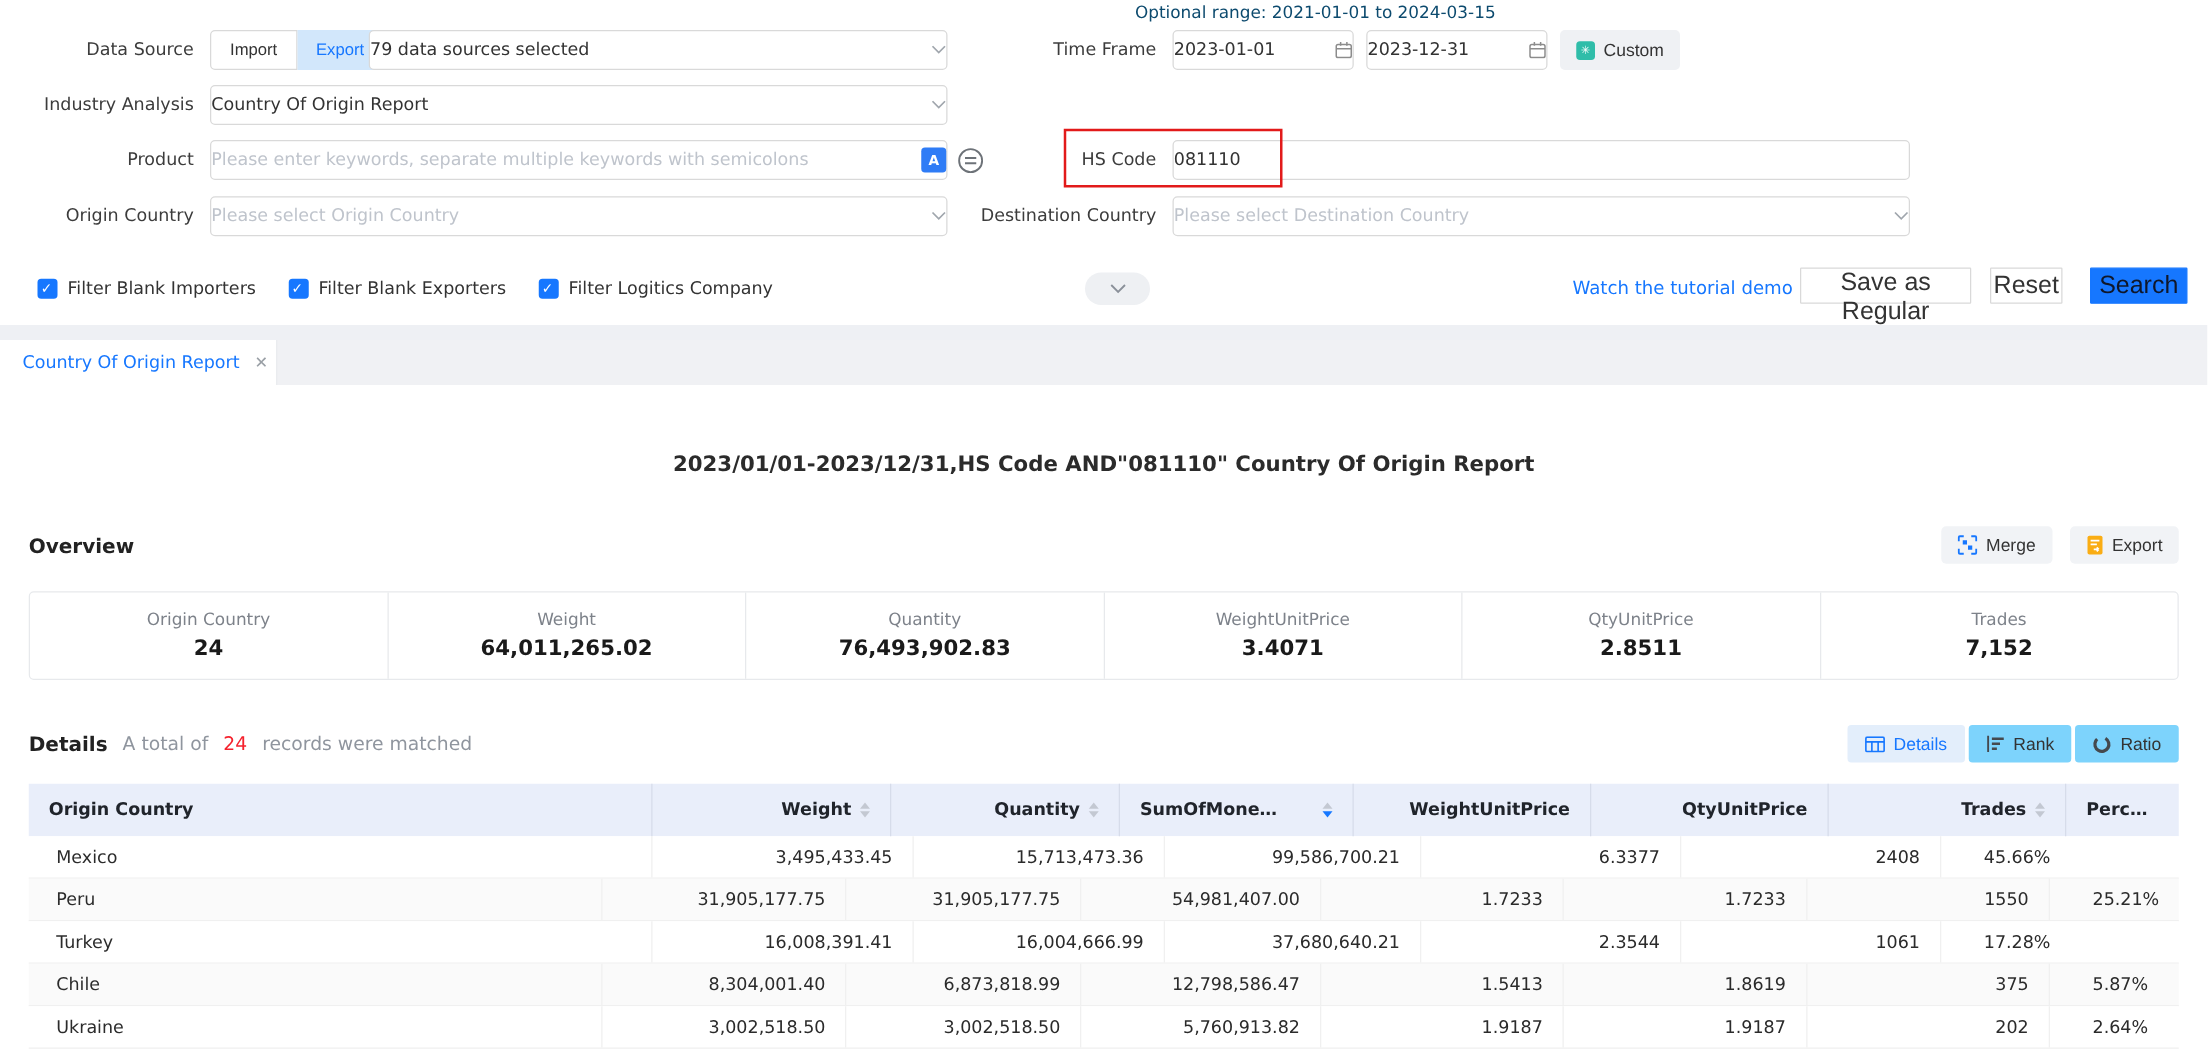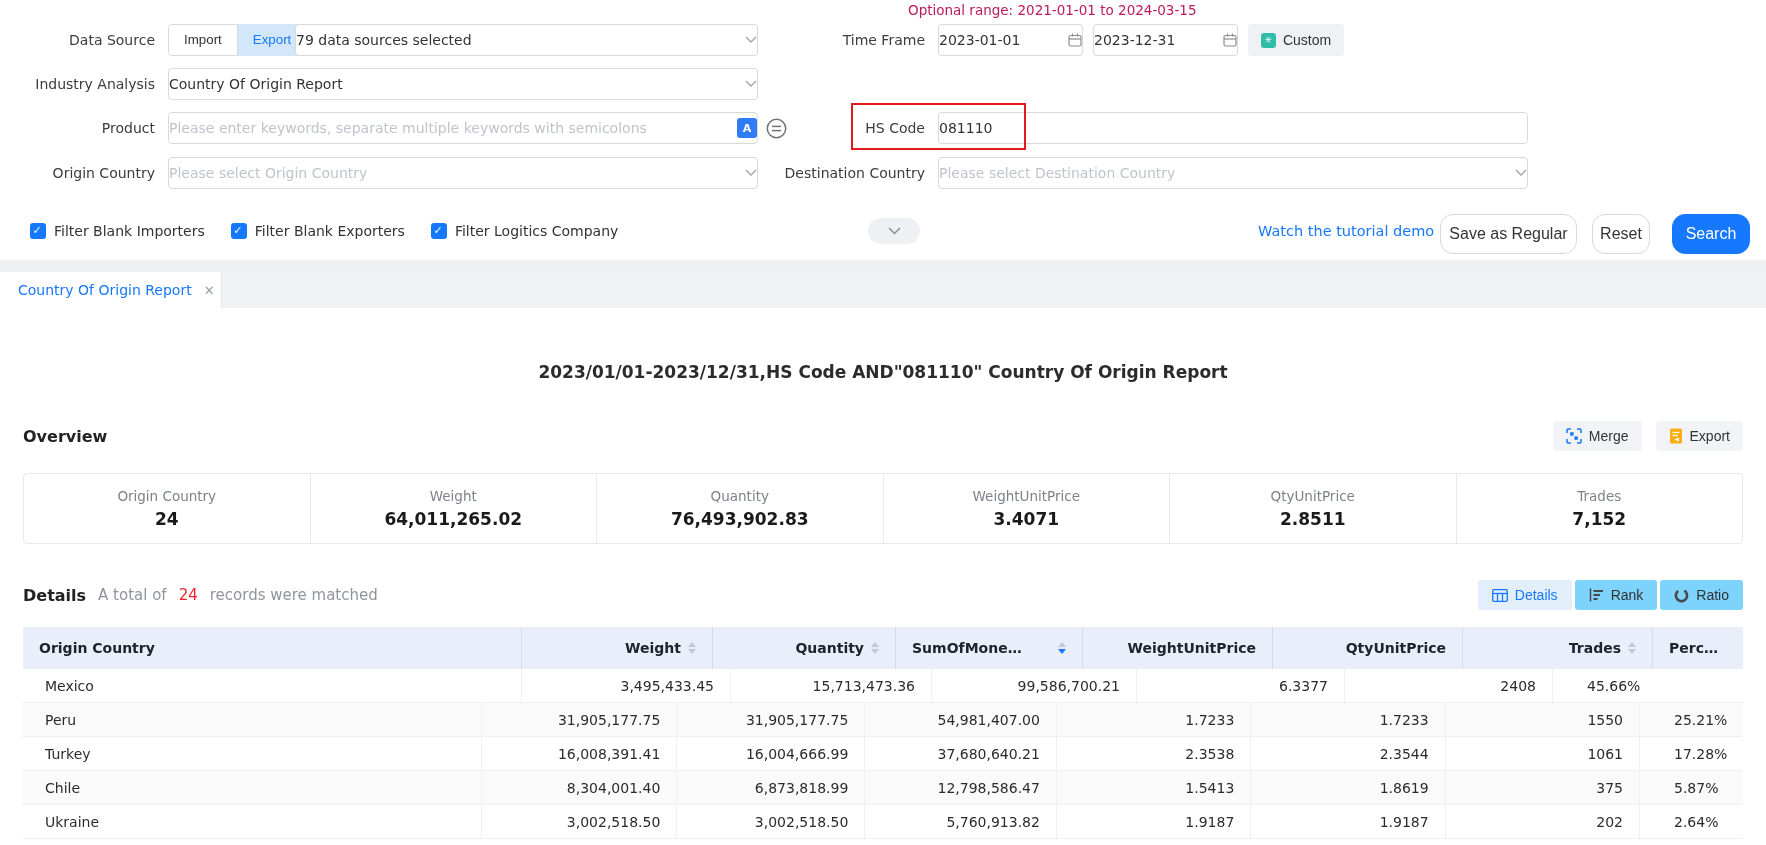--- a/index.html
+++ b/index.html
@@ -2,21 +2,21 @@
 <html><head>
 <meta charset="utf-8">
 <style>
   * { margin:0; padding:0; box-sizing:border-box; }
   html,body { width:1766px; height:845px; overflow:hidden; background:#fff;
     font-family:"DejaVu Sans","Liberation Sans",sans-serif; font-size:14px; color:#333; }
   .page { position:relative; width:1766px; height:845px; }
 
   
   .filter-panel { position:relative; width:1766px; height:260px; background:#fff; }
-  .optional-range { position:absolute; left:908px; top:2px; color:#be185d; font-size:13.5px; white-space:nowrap; }
+  .optional-range { position:absolute; left:908px; top:2px; color:#0c4a6e; font-size:13.5px; white-space:nowrap; }
   .flabel { position:absolute; width:155px; left:0; text-align:right; line-height:32px; color:#3c3c3c; font-size:14px; }
   .flabel.rgt { left:758px; width:167px; }
   .ctrl { position:absolute; height:32px; border:1px solid #d9d9d9; border-radius:4px; background:#fff;
     display:flex; align-items:center; padding:0 0; }
   .ctrl .ph { color:#bfc4cc; flex:1; white-space:nowrap; overflow:hidden; text-overflow:ellipsis; }
   .ctrl .val { color:#333; flex:1; white-space:nowrap; }
   .chev { flex:none; margin-left:8px; }
   .seg { position:absolute; left:168px; top:24px; height:32px; display:flex; }
   .seg-import { height:32px; padding:0 15px; background:#fff; border:1px solid #d9d9d9; border-radius:4px 0 0 4px;
     line-height:30px; color:#333; cursor:pointer; }
@@ -33,25 +33,25 @@
   .red-box { position:absolute; left:851px; top:103px; width:175px; height:47px; border:2px solid #e21a1a;
     pointer-events:none; z-index:5; }
   .cb-row { position:absolute; left:30px; top:214px; height:34px; display:flex; align-items:center; gap:26px; }
   .cb-group { display:flex; align-items:center; gap:8px; cursor:pointer; }
   .checkbox { width:16px; height:16px; border-radius:3px; background:#1677ff; position:relative; flex:none; }
   .checkbox::after { content:"✓"; position:absolute; left:2.5px; top:0.5px; color:#fff; font-size:11px; font-weight:bold; }
   .expand-pill { position:absolute; left:868px; top:218px; width:52px; height:26px; border:none; border-radius:13px;
     background:#eef0f3; display:flex; align-items:center; justify-content:center; cursor:pointer; }
   .tutorial-link { position:absolute; left:1258px; top:214px; height:34px; line-height:34px; color:#1677ff;
     text-decoration:none; font-size:14.5px; }
-  .btn { position:absolute; top:214px; height:40px; border:1px solid #d9d9d9; border-radius:13px; background:#fff;
-    font-size:16px; color:#333; cursor:pointer; }
+  .btn { position:absolute; top:214px; height:29px; border:1px solid #d9d9d9; border-radius:1px; background:#fff;
+    font-size:20px; color:#333; cursor:pointer; }
   .btn-save { left:1440px; width:137px; }
   .btn-reset { left:1592px; width:58px; }
-  .btn-search { left:1672px; width:78px; background:#1677ff; border-color:#1677ff; color:#ffffff; }
+  .btn-search { left:1672px; width:78px; background:#1677ff; border-color:#1677ff; color:#0f172a; }
 
   
   .band { width:1766px; height:12px; background:#eef0f4; }
   .tabstrip { width:1766px; height:36px; background:#f0f1f4; display:flex; }
   .tab { width:222px; height:36px; background:#fff; border-right:1px solid #e4e6ea; display:flex; align-items:center;
     padding:0 14px 0 18px; gap:12px; cursor:pointer; }
   .tab-title { color:#1677ff; font-size:14px; flex:1; white-space:nowrap; }
   .tab-close { color:#9aa0a6; font-size:13px; cursor:pointer; }
 
   
@@ -374,21 +374,20 @@
             <div class="td right" style="width: 190px;">1.7233</div>
             <div class="td right" style="width: 190px;">1.7233</div>
             <div class="td right" style="width: 190px;">1550</div>
             <div class="td" style="width: 90px;">25.21%</div>
           </div>
           <div class="tr">
             <div class="td first" style="width: 499px;">Turkey</div>
             <div class="td right" style="width: 191px;">16,008,391.41</div>
             <div class="td right" style="width: 183px;">16,004,666.99</div>
             <div class="td right" style="width: 187px;">37,680,640.21</div>
-            <div class="td right" style="width: 190px;">2.3538</div>
             <div class="td right" style="width: 190px;">2.3544</div>
             <div class="td right" style="width: 190px;">1061</div>
             <div class="td" style="width: 90px;">17.28%</div>
           </div>
           <div class="tr alt">
             <div class="td first" style="width: 499px;">Chile</div>
             <div class="td right" style="width: 191px;">8,304,001.40</div>
             <div class="td right" style="width: 183px;">6,873,818.99</div>
             <div class="td right" style="width: 187px;">12,798,586.47</div>
             <div class="td right" style="width: 190px;">1.5413</div>

